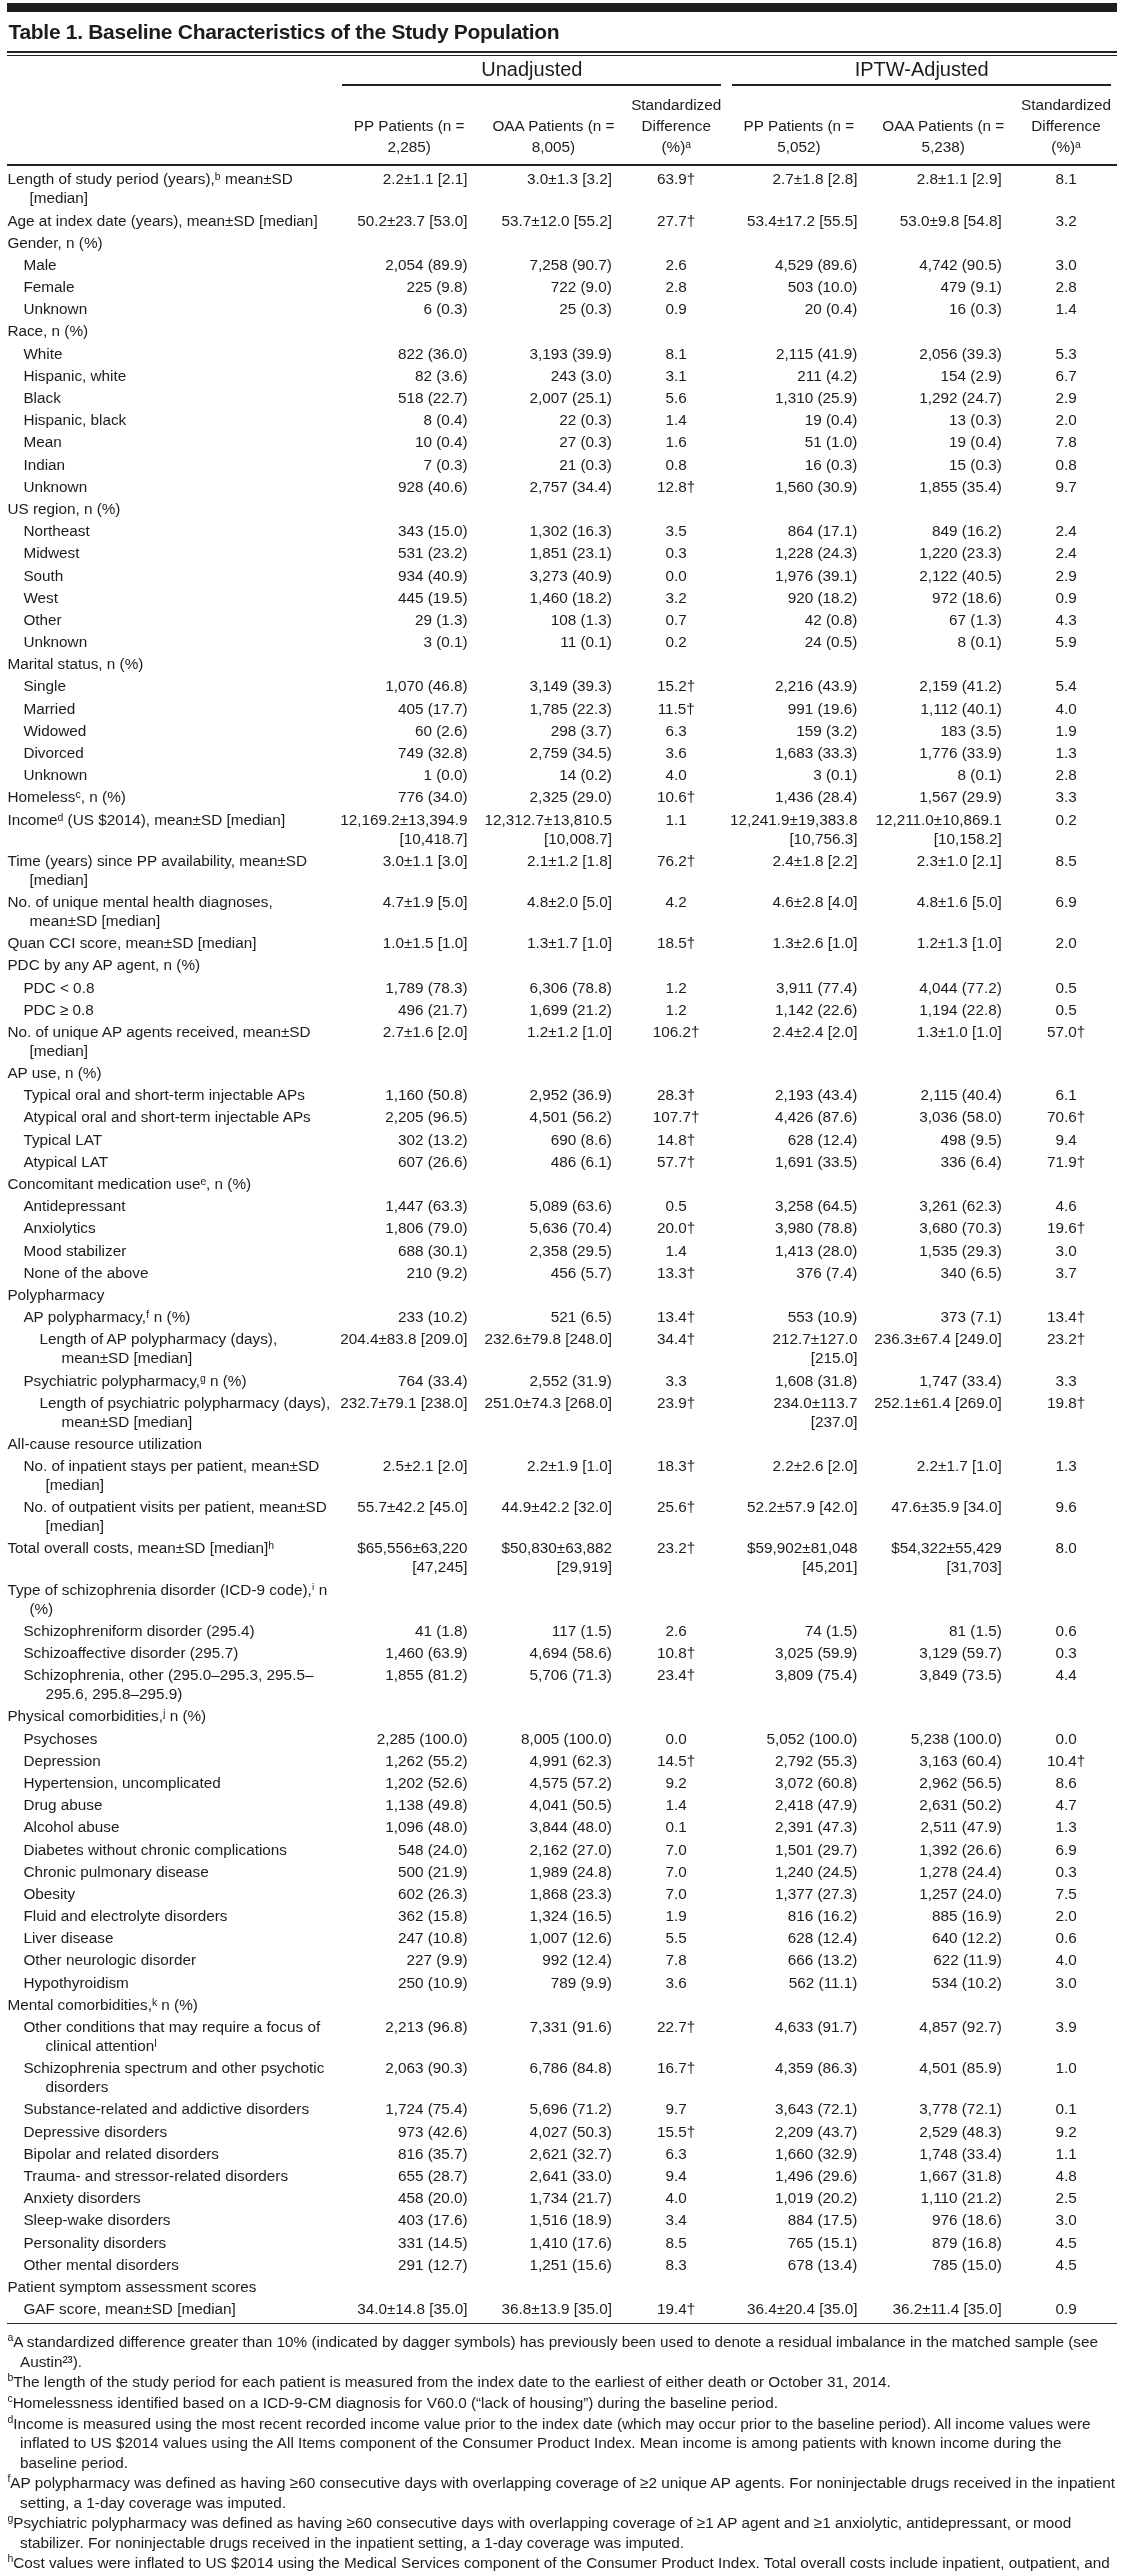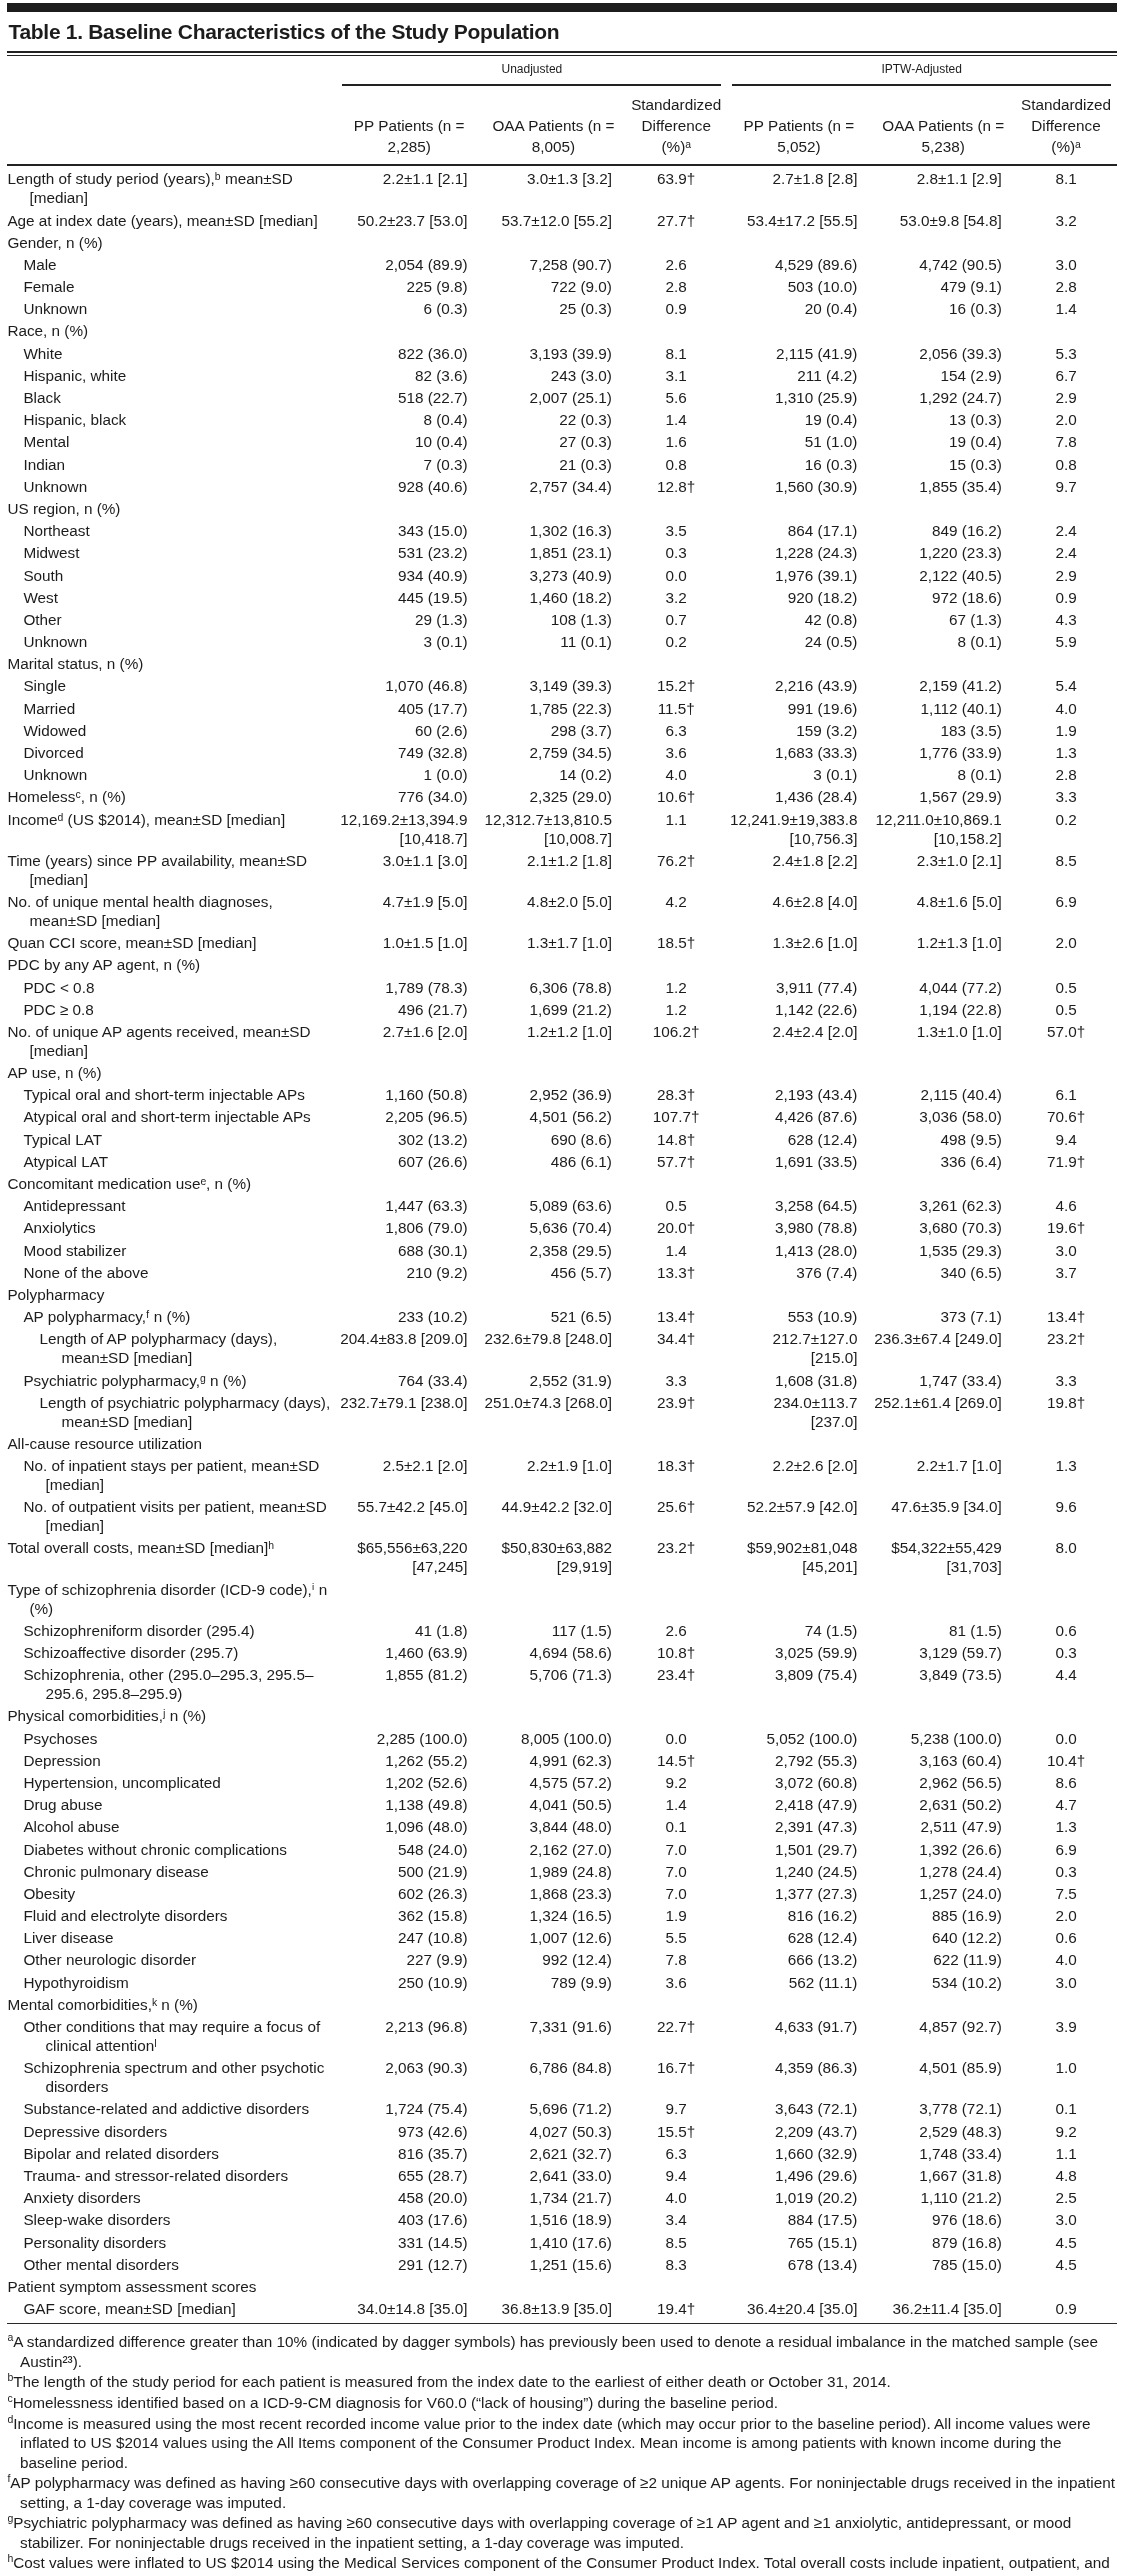--- a/index.html
+++ b/index.html
@@ -20,21 +20,21 @@
     width:100%;border-collapse:collapse;table-layout:fixed;
     font-size:15.3px;line-height:19px;
   }
   col.c-lbl{width:29%;}
   col.c-val{width:12.7%;}
   col.c-dif{width:8.9%;}
   th,td{padding:1.6px 0;vertical-align:bottom;font-weight:normal;text-align:left;}
   thead th{text-align:center;vertical-align:bottom;}
   thead .spanner div{
     display:block;margin:0 5.3px;padding:2.1px 0 5.3px 0;
-    border-bottom:2.1px solid #222;font-size:12px;
+    border-bottom:2.1px solid #222;font-size:20px;
   }
   thead tr.colheads th{padding:6.3px 2.1px 7.4px 2.1px;line-height:21px;}
   thead tr.headrule th{padding:0;}
   .headrule-bar{height:0;border-top:2.1px solid #222;}
   tbody td{vertical-align:top;}
   td.lbl{text-align:left;}
   td.val{text-align:right;padding-right:13.7px;}
   td.diff{text-align:center;}
   .ind0{padding-left:22px;text-indent:-22px;}
   .ind1{padding-left:38px;text-indent:-22px;}
@@ -183,21 +183,21 @@
         <tr>
           <td class="lbl ind1">Hispanic, black</td>
           <td class="val">8 (0.4)</td>
           <td class="val">22 (0.3)</td>
           <td class="diff">1.4</td>
           <td class="val">19 (0.4)</td>
           <td class="val">13 (0.3)</td>
           <td class="diff">2.0</td>
         </tr>
         <tr>
-          <td class="lbl ind1">Mental</td>
+          <td class="lbl ind1">Mean</td>
           <td class="val">10 (0.4)</td>
           <td class="val">27 (0.3)</td>
           <td class="diff">1.6</td>
           <td class="val">51 (1.0)</td>
           <td class="val">19 (0.4)</td>
           <td class="diff">7.8</td>
         </tr>
         <tr>
           <td class="lbl ind1">Indian</td>
           <td class="val">7 (0.3)</td>

